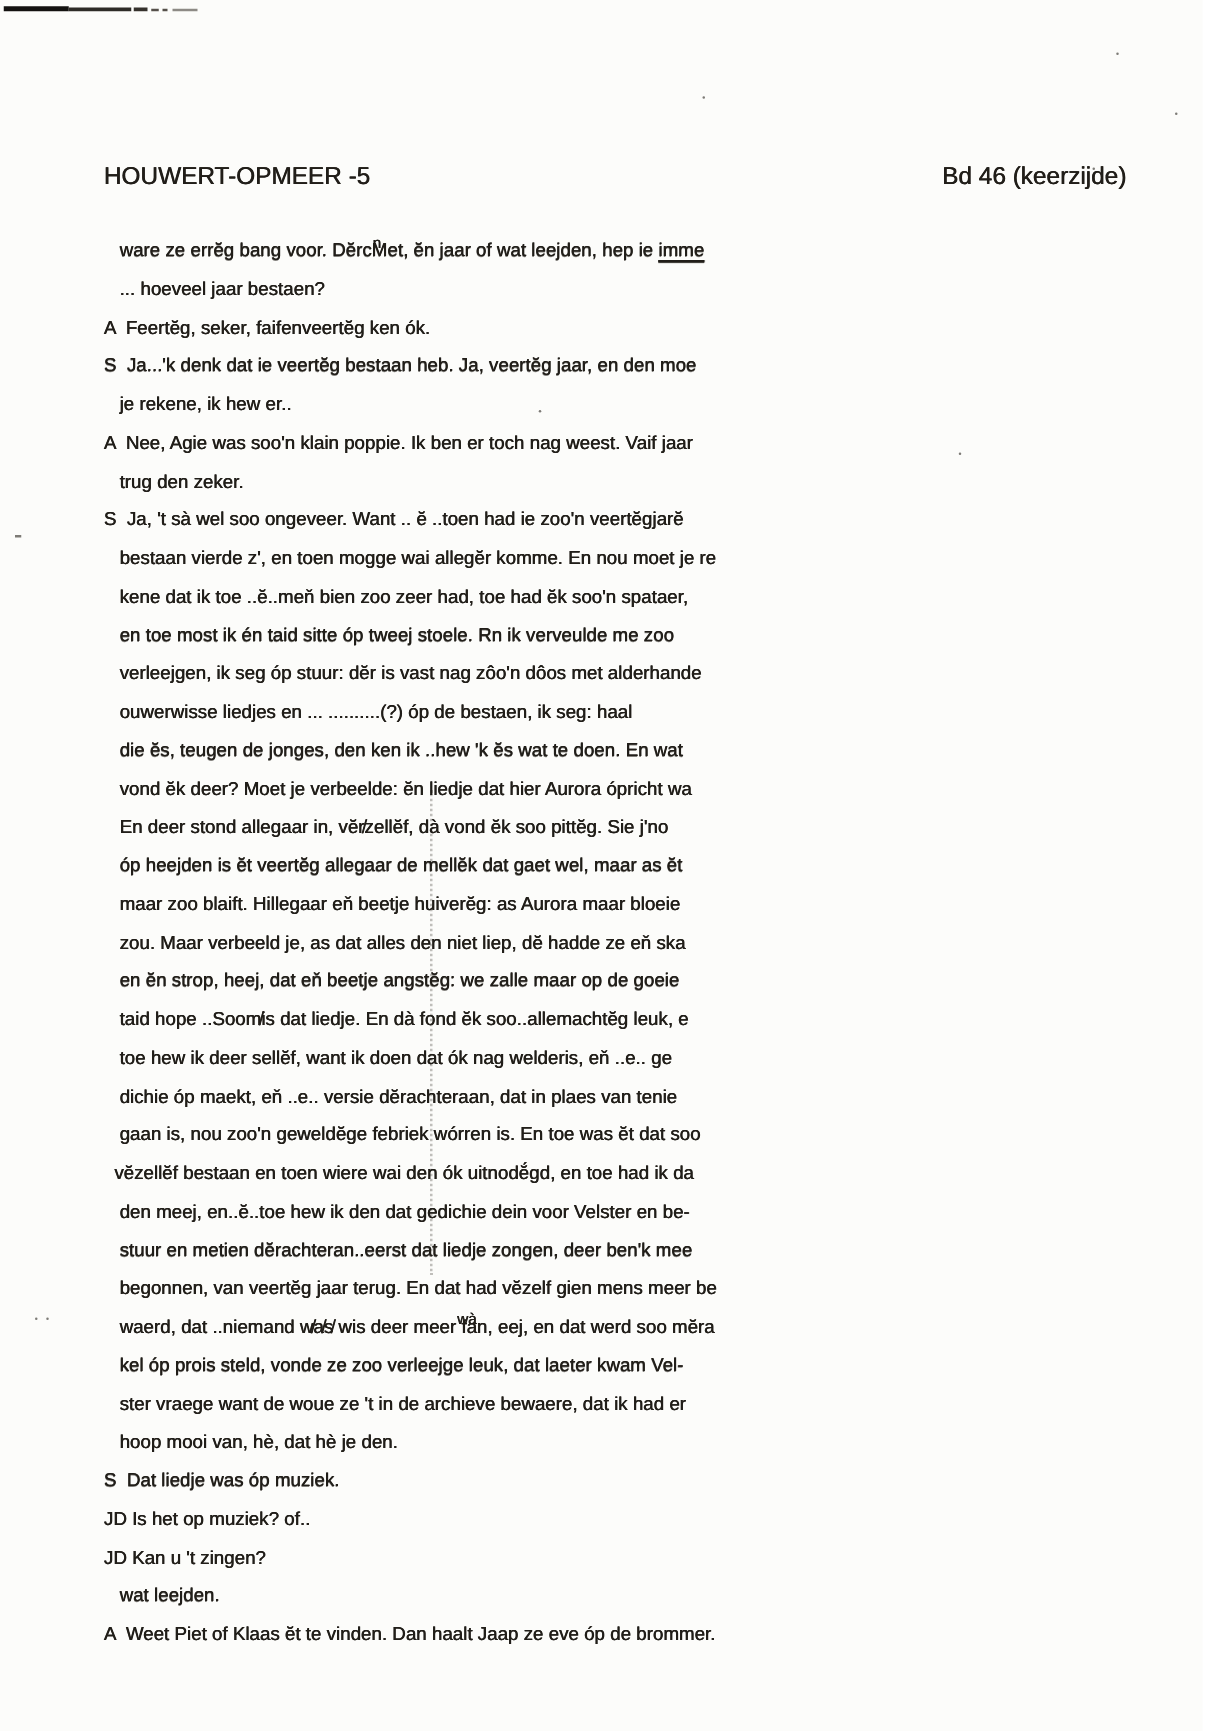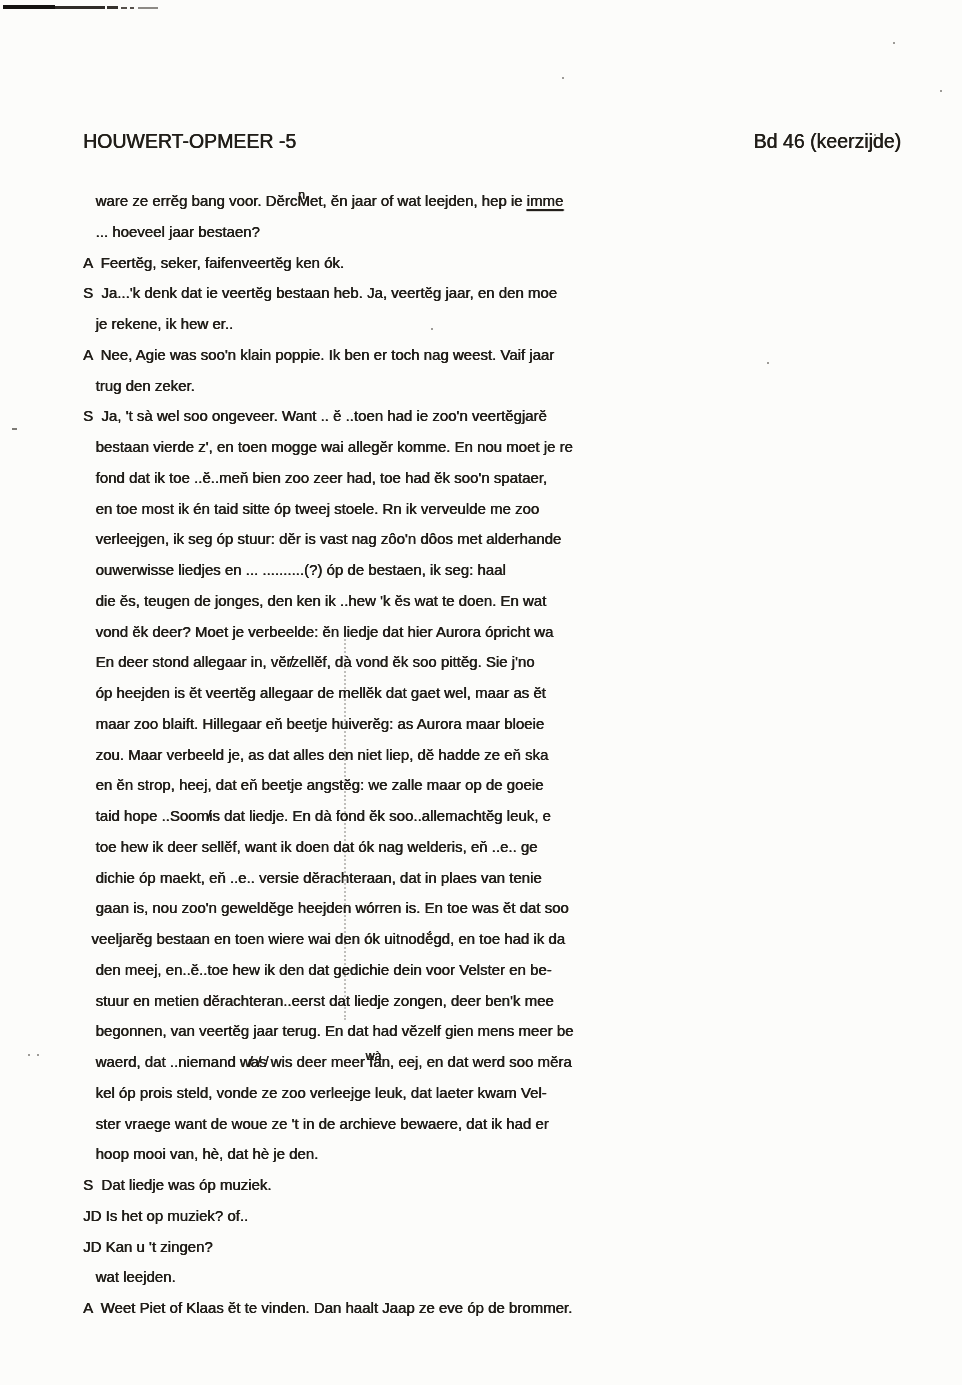--- a/index.html
+++ b/index.html
@@ -111,36 +111,36 @@
   <div class="transcript">
       <div class="line"><span class="lbl">   </span><span class="txt">ware ze errĕg bang voor. Dĕrc<i class="ab">n</i>Met, ĕn jaar of wat leejden, hep ie <u>imme</u></span></div>
       <div class="line"><span class="lbl">   </span><span class="txt">... hoeveel jaar bestaen?</span></div>
       <div class="line"><span class="lbl">A  </span><span class="txt">Feertĕg, seker, faifenveertĕg ken ók.</span></div>
       <div class="line"><span class="lbl">S  </span><span class="txt">Ja...'k denk dat ie veertĕg bestaan heb. Ja, veertĕg jaar, en den moe</span></div>
       <div class="line"><span class="lbl">   </span><span class="txt">je rekene, ik hew er..</span></div>
       <div class="line"><span class="lbl">A  </span><span class="txt">Nee, Agie was soo'n klain poppie. Ik ben er toch nag weest. Vaif jaar</span></div>
       <div class="line"><span class="lbl">   </span><span class="txt">trug den zeker.</span></div>
       <div class="line"><span class="lbl">S  </span><span class="txt">Ja, 't sà wel soo ongeveer. Want .. ĕ ..toen had ie zoo'n veertĕgjarĕ</span></div>
       <div class="line"><span class="lbl">   </span><span class="txt">bestaan vierde z', en toen mogge wai allegĕr komme. En nou moet je re</span></div>
-      <div class="line"><span class="lbl">   </span><span class="txt">fond dat ik toe ..ĕ..meň bien zoo zeer had, toe had ĕk soo'n spataer,</span></div>
+      <div class="line"><span class="lbl">   </span><span class="txt">kene dat ik toe ..ĕ..meň bien zoo zeer had, toe had ĕk soo'n spataer,</span></div>
       <div class="line"><span class="lbl">   </span><span class="txt">en toe most ik én taid sitte óp tweej stoele. Rn ik verveulde me zoo</span></div>
       <div class="line"><span class="lbl">   </span><span class="txt">verleejgen, ik seg óp stuur: dĕr is vast nag zôo'n dôos met alderhande</span></div>
       <div class="line"><span class="lbl">   </span><span class="txt">ouwerwisse liedjes en ... ..........(?) óp de bestaen, ik seg: haal</span></div>
       <div class="line"><span class="lbl">   </span><span class="txt">die ĕs, teugen de jonges, den ken ik ..hew 'k ĕs wat te doen. En wat</span></div>
       <div class="line"><span class="lbl">   </span><span class="txt">vond ĕk deer? Moet je verbeelde: ĕn liedje dat hier Aurora ópricht wa</span></div>
       <div class="line"><span class="lbl">   </span><span class="txt">En deer stond allegaar in, vĕr̸zellĕf, dà vond ĕk soo pittĕg. Sie j'no</span></div>
       <div class="line"><span class="lbl">   </span><span class="txt">óp heejden is ĕt veertĕg allegaar de mellĕk dat gaet wel, maar as ĕt</span></div>
       <div class="line"><span class="lbl">   </span><span class="txt">maar zoo blaift. Hillegaar eň beetje huiverĕg: as Aurora maar bloeie</span></div>
       <div class="line"><span class="lbl">   </span><span class="txt">zou. Maar verbeeld je, as dat alles den niet liep, dĕ hadde ze eň ska</span></div>
       <div class="line"><span class="lbl">   </span><span class="txt">en ĕn strop, heej, dat eň beetje angstĕg: we zalle maar op de goeie</span></div>
       <div class="line"><span class="lbl">   </span><span class="txt">taid hope ..Soom̸is dat liedje. En dà fond ĕk soo..allemachtĕg leuk, e</span></div>
       <div class="line"><span class="lbl">   </span><span class="txt">toe hew ik deer sellĕf, want ik doen dat ók nag welderis, eň ..e.. ge</span></div>
       <div class="line"><span class="lbl">   </span><span class="txt">dichie óp maekt, eň ..e.. versie dĕrachteraan, dat in plaes van tenie</span></div>
-      <div class="line"><span class="lbl">   </span><span class="txt">gaan is, nou zoo'n geweldĕge heejden wórren is. En toe was ĕt dat soo</span></div>
-      <div class="line"><span class="lbl">  </span><span class="txt">veeljarĕg bestaan en toen wiere wai den ók uitnodĕ́gd, en toe had ik da</span></div>
+      <div class="line"><span class="lbl">   </span><span class="txt">gaan is, nou zoo'n geweldĕge febriek wórren is. En toe was ĕt dat soo</span></div>
+      <div class="line"><span class="lbl">  </span><span class="txt">vĕzellĕf bestaan en toen wiere wai den ók uitnodĕ́gd, en toe had ik da</span></div>
       <div class="line"><span class="lbl">   </span><span class="txt">den meej, en..ĕ..toe hew ik den dat gedichie dein voor Velster en be-</span></div>
       <div class="line"><span class="lbl">   </span><span class="txt">stuur en metien dĕrachteran..eerst dat liedje zongen, deer ben'k mee</span></div>
       <div class="line"><span class="lbl">   </span><span class="txt">begonnen, van veertĕg jaar terug. En dat had vĕzelf gien mens meer be</span></div>
       <div class="line"><span class="lbl">   </span><span class="txt">waerd, dat ..niemand w̸a̸s̸ wis deer meer<i class="ab">wà</i> fan, eej, en dat werd soo mĕra</span></div>
       <div class="line"><span class="lbl">   </span><span class="txt">kel óp prois steld, vonde ze zoo verleejge leuk, dat laeter kwam Vel-</span></div>
       <div class="line"><span class="lbl">   </span><span class="txt">ster vraege want de woue ze 't in de archieve bewaere, dat ik had er</span></div>
       <div class="line"><span class="lbl">   </span><span class="txt">hoop mooi van, hè, dat hè je den.</span></div>
       <div class="line"><span class="lbl">S  </span><span class="txt">Dat liedje was óp muziek.</span></div>
       <div class="line"><span class="lbl">JD </span><span class="txt">Is het op muziek? of..</span></div>
       <div class="line"><span class="lbl">JD </span><span class="txt">Kan u 't zingen?</span></div>

